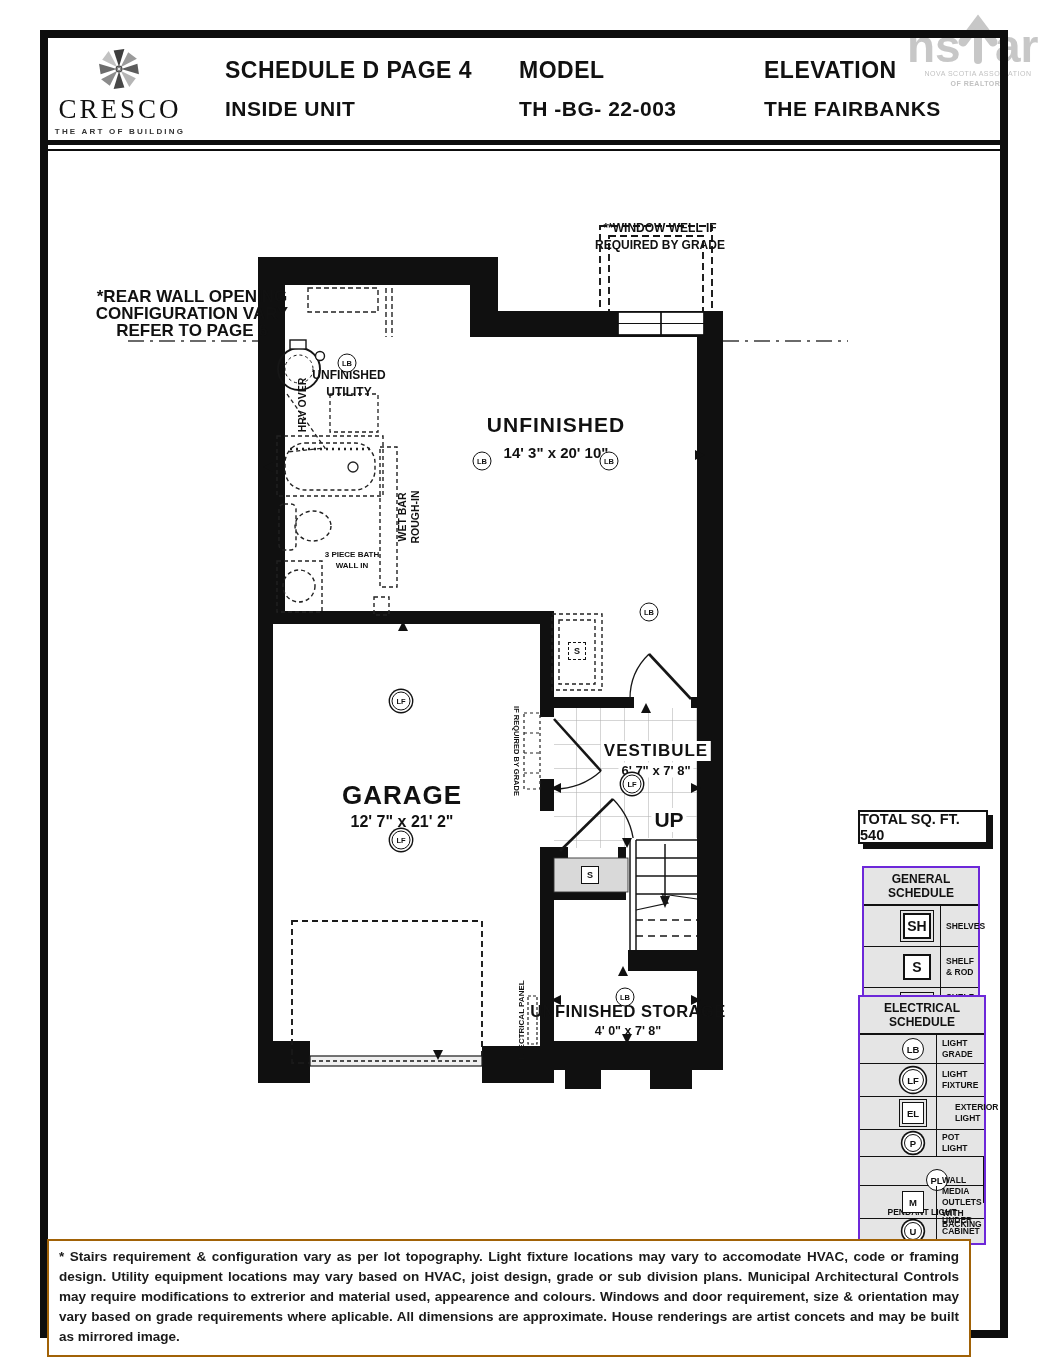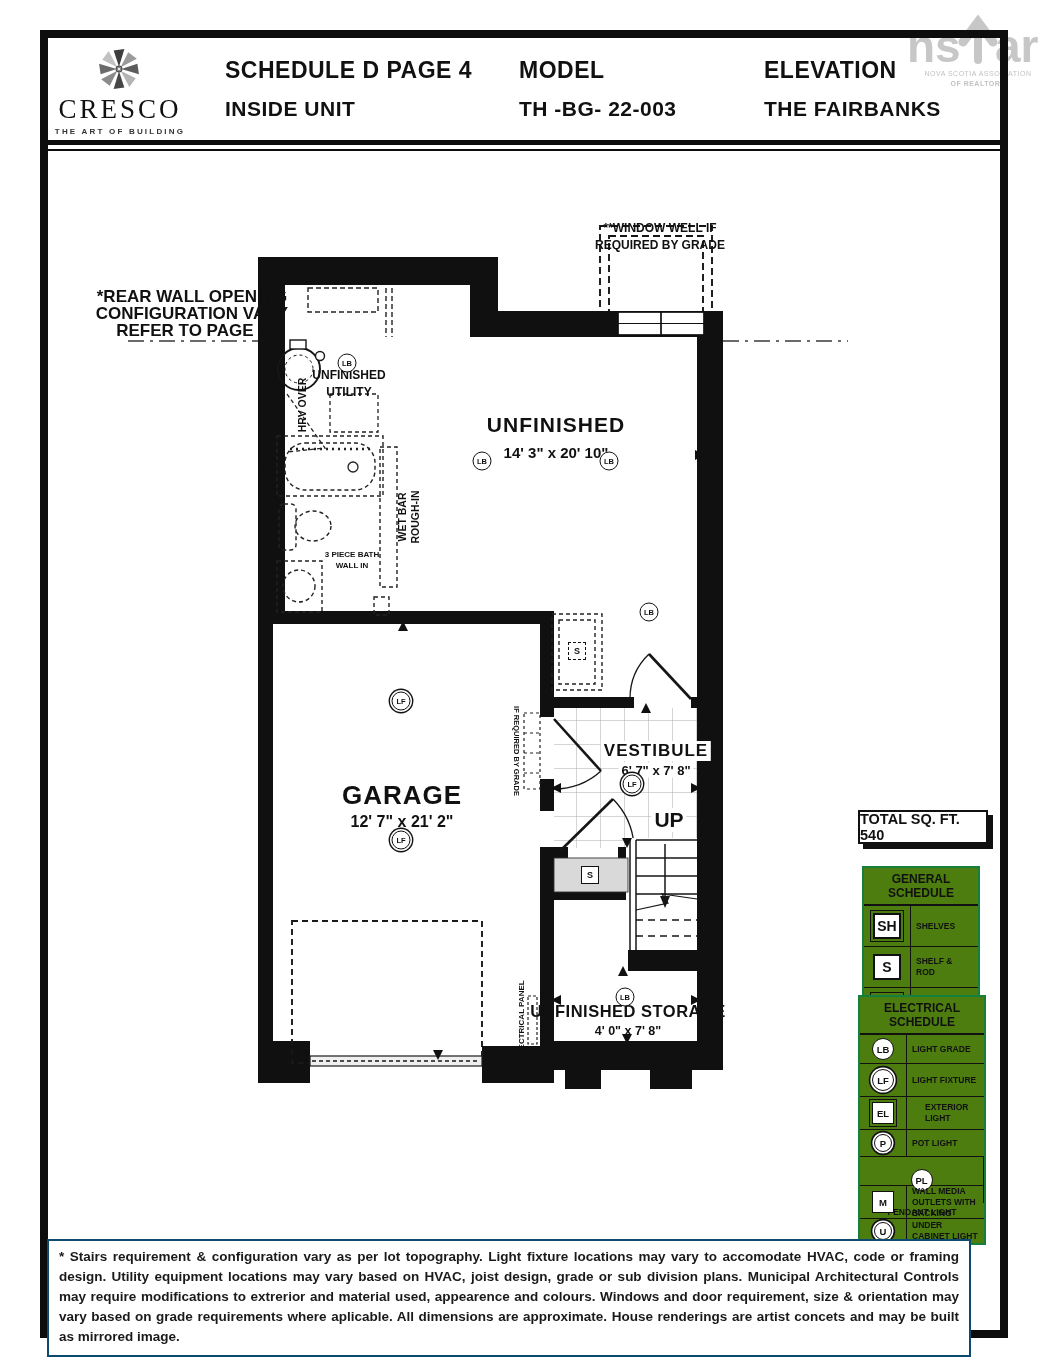--- a/index.html
+++ b/index.html
@@ -31,36 +31,36 @@
     background:#fff;display:flex;align-items:center;justify-content:center;
     font-size:7.5px;font-weight:bold;letter-spacing:0;z-index:4;}
   .sym.ring{box-shadow:0 0 0 1.5px #fff,0 0 0 2.9px #111;}
   .sbox{position:absolute;transform:translate(-50%,-50%);width:16px;height:16px;border:1.4px solid #111;background:#fff;
     display:flex;align-items:center;justify-content:center;font-size:9px;font-weight:bold;z-index:4;}
   .sbox.dashed{border-style:dashed;border-width:1.2px;}
   
   .total{position:absolute;left:858px;top:810px;width:126px;height:30px;border:2px solid #111;background:#fff;
     box-shadow:5px 5px 0 #111;display:flex;align-items:center;justify-content:center;
     font-size:14.5px;font-weight:bold;z-index:4;}
-  .sched{position:absolute;border:2px solid #15803d;background:#4d7c0f;z-index:4;}
+  .sched{position:absolute;border:2px solid #6d28d9;background:#e5e5e5;z-index:4;}
   .sched .stitle{border-bottom:1.6px solid #111;text-align:center;font-weight:bold;padding:4px 2px;}
   .srow{display:flex;align-items:center;border-top:1.3px solid #111;}
   .srow:first-of-type{border-top:none;}
-  .scell-sym{flex:0 0 46px;display:flex;align-items:center;justify-content:center;border-right:1.3px solid #111;align-self:stretch;}
+  .scell-sym{flex:0 0 46px;display:flex;align-items:center;justify-content:center;border-right:1.3px solid #111;align-self:stretch;padding-left:30px;}
   .scell-lab{flex:1;font-size:8.5px;font-weight:bold;padding:4px 5px;line-height:11px;}
   .g-sym{border:2px solid #111;background:#fff;display:flex;align-items:center;justify-content:center;
     font-weight:bold;font-size:14px;width:24px;height:22px;}
   .g-sym.double{outline:1.6px solid #111;outline-offset:2px;}
   .e-sym{border:1.7px solid #111;background:#fff;display:flex;align-items:center;justify-content:center;
     font-weight:bold;font-size:9.5px;width:20px;height:20px;border-radius:50%;}
   .e-sym.double{box-shadow:0 0 0 1.6px #fff,0 0 0 3.2px #111;}
   .e-sym.square{border-radius:0;}
   .e-sym.square.double{box-shadow:none;outline:1.6px solid #111;outline-offset:2px;}
   
-  .disclaimer{position:absolute;left:47px;top:1239px;width:900px;border:2px solid #0c4a6e;background:#fff;
+  .disclaimer{position:absolute;left:47px;top:1239px;width:900px;border:2px solid #a16207;background:#fff;
     padding:6px 10px 8px 10px;font-size:13.5px;line-height:20px;font-weight:bold;color:#1a1a1a;
     text-align:justify;z-index:4;}
   svg.plan{position:absolute;left:0;top:0;z-index:3;}
 </style>
 </head>
 <body>
 
 <div class="page">
 
   <div class="nsar">

